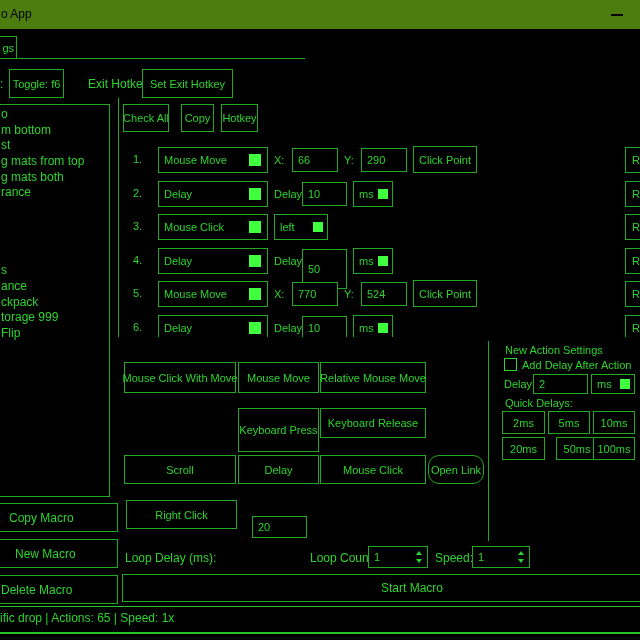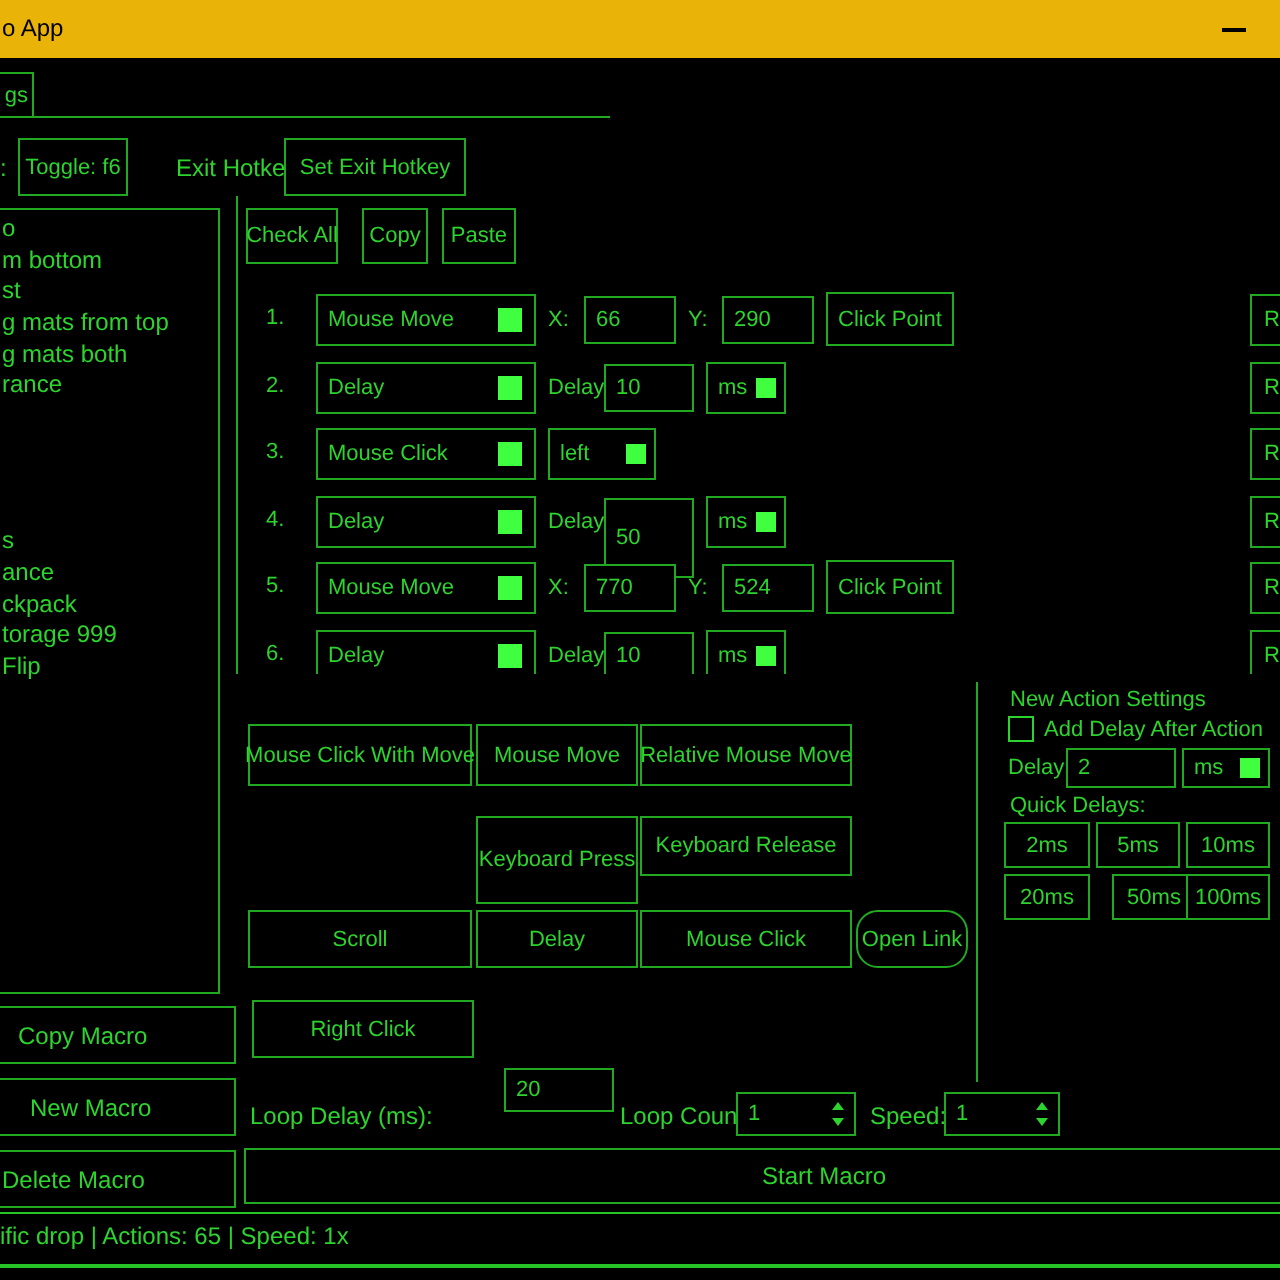--- a/index.html
+++ b/index.html
@@ -1,18 +1,18 @@
 <!DOCTYPE html>
 <html><head>
 <meta charset="utf-8">
 <style>
   html,body{margin:0;padding:0;background:#000;}
   .screen{position:relative;width:640px;height:640px;background:#000;overflow:hidden;
     font-family:"Liberation Sans",sans-serif;-webkit-font-smoothing:none;}
-  .titlebar{position:absolute;left:0;top:0;width:640px;height:29px;background:#eab308;}
+  .titlebar{position:absolute;left:0;top:0;width:640px;height:29px;background:#4d7c0f;}
   .title{position:absolute;left:1px;top:7px;font-size:12px;color:#000;white-space:nowrap;}
   .minbtn{position:absolute;left:596px;top:0;width:44px;height:29px;}
   .mindash{position:absolute;left:15px;top:14px;width:12px;height:2px;background:#000;}
   .lbl{position:absolute;color:#2dd42d;font-size:12px;white-space:nowrap;}
   .lbl11{position:absolute;color:#2dd42d;font-size:11px;white-space:nowrap;}
   .btn{position:absolute;border:1px solid #21aa21;background:#000;color:#2dd42d;
     display:flex;align-items:center;justify-content:center;font-size:11px;
     box-sizing:border-box;white-space:nowrap;cursor:default;}
   .inp{position:absolute;border:1px solid #21aa21;background:#000;color:#2dd42d;
     display:flex;align-items:center;padding-left:5px;font-size:11px;box-sizing:border-box;white-space:nowrap;}
@@ -80,21 +80,21 @@
     </div>
   </div>
 
   <div class="hline" style="left:118px;top:98px;width:493px;"></div>
   <div class="vline" style="left:610px;top:98px;height:60px;"></div>
 
   <div class="rows">
 
     <div class="btn" style="left:4px;top:6px;width:46px;height:28px;">Check All</div>
     <div class="btn" style="left:62px;top:6px;width:33px;height:28px;">Copy</div>
-    <div class="btn" style="left:102px;top:6px;width:37px;height:28px;">Paste</div>
+    <div class="btn" style="left:102px;top:6px;width:37px;height:28px;">Hotkey</div>
 
     <span class="num" style="left:14px;top:55px;">1.</span>
     <div class="dd" style="left:39px;top:49px;width:110px;height:26px;">
       <span>Mouse Move</span>
       <span class="sq"></span>
     </div>
     <span class="num" style="left:155px;top:56px;">X:</span>
     <div class="inp" style="left:173px;top:50px;width:46px;height:24px;">
       <span>66</span>
       </div>
@@ -211,21 +211,21 @@
   <div class="btn" style="left:593px;top:411px;width:42px;height:23px;">10ms</div>
   <div class="btn" style="left:502px;top:437px;width:43px;height:23px;">20ms</div>
   <div class="btn" style="left:556px;top:437px;width:42px;height:23px;">50ms</div>
   <div class="btn" style="left:593px;top:437px;width:42px;height:23px;">100ms</div>
 
   <div class="btn" style="left:-40px;top:503px;width:158px;height:29px;justify-content:flex-start;padding-left:48px;font-size:12px;">Copy Macro</div>
   <div class="btn" style="left:-40px;top:539px;width:158px;height:29px;justify-content:flex-start;padding-left:54px;font-size:12px;">New Macro</div>
   <div class="btn" style="left:-40px;top:575px;width:158px;height:29px;justify-content:flex-start;padding-left:40px;font-size:12px;">Delete Macro</div>
 
   <span class="lbl" style="left:125px;top:551px;">Loop Delay (ms):</span>
-  <div class="inp" style="left:252px;top:534px;width:55px;height:22px;">
+  <div class="inp" style="left:252px;top:516px;width:55px;height:22px;">
     <span>20</span>
     </div>
   <span class="lbl" style="left:310px;top:551px;">Loop Count:</span>
   <div class="spin" style="left:368px;top:546px;width:60px;height:22px;">
     <span>1</span>
     <span class="arrup"></span>
     <span class="arrdn"></span>
   </div>
   <span class="lbl" style="left:435px;top:551px;">Speed:</span>
   <div class="spin" style="left:472px;top:546px;width:58px;height:22px;">

